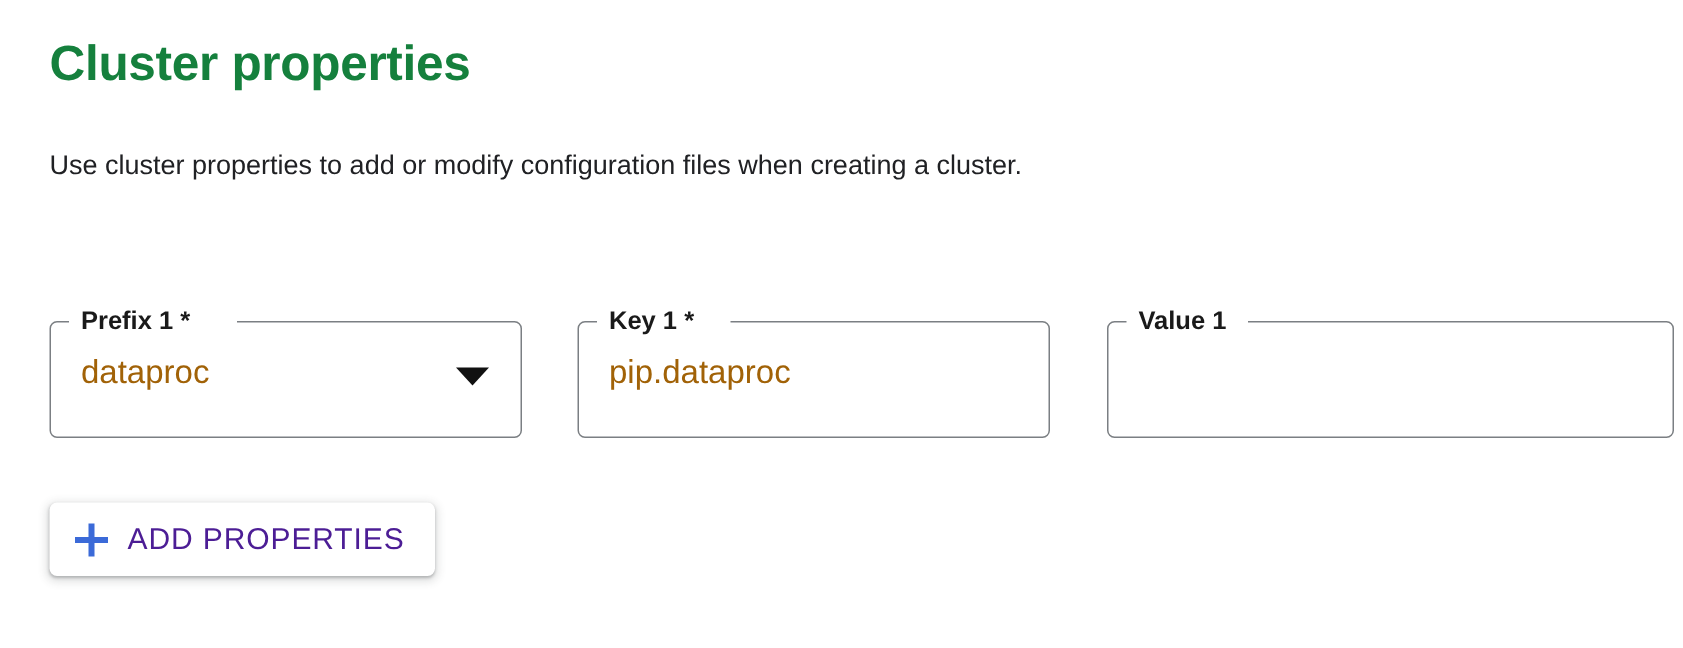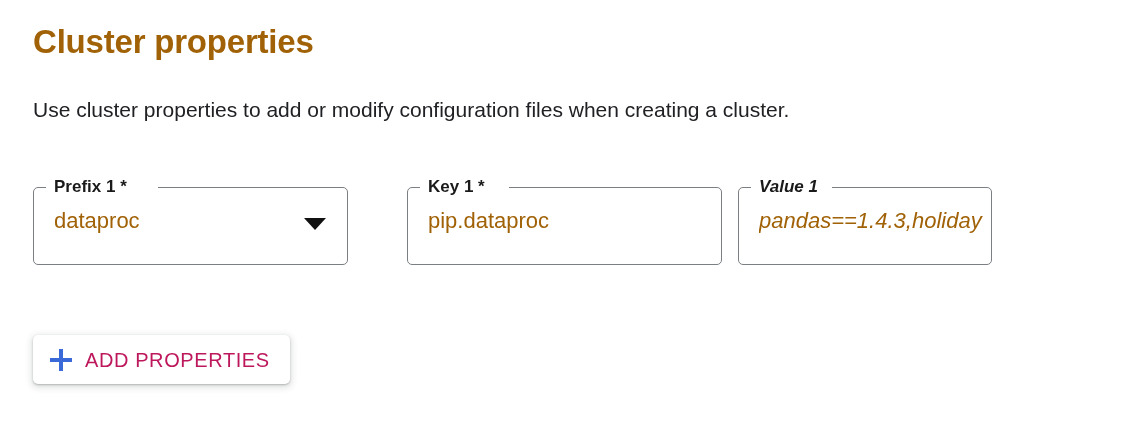--- a/index.html
+++ b/index.html
@@ -24,55 +24,55 @@
 
   
   .page-title {
     position: absolute;
     left: 33px;
     top: 22px;
     font-size: 33px;
     line-height: 40px;
     font-weight: 700;
     letter-spacing: -0.2px;
-    color: #a16207;
+    color: #15803d;
     white-space: nowrap;
   }
 
   .page-subtitle {
     position: absolute;
     left: 33px;
     top: 96px;
-    font-size: 21px;
+    font-size: 18px;
     line-height: 28px;
     font-weight: 400;
     color: #202124;
     white-space: nowrap;
   }
 
   
   .form-row {
     position: absolute;
     left: 0;
     top: 0;
     width: 1122px;
     height: 432px;
   }
 
   
   .field {
     position: absolute;
-    top: 187px;
+    top: 214px;
     height: 78px;
     box-sizing: border-box;
     padding-left: 31px;
   }
   .field-prefix { left: 33px;  width: 315px; }
-  .field-key    { left: 385px; width: 315px; margin-left: 22px; }
-  .field-value  { left: 738px; width: 254px; font-style: italic; }
+  .field-key    { left: 385px; width: 315px; }
+  .field-value  { left: 738px; width: 378px; }
 
   .field-outline {
     position: absolute;
     inset: 0;
     border: 1.6px solid #7b7f83;
     border-radius: 5px;
     box-sizing: border-box;
     pointer-events: none;
   }
 
@@ -163,21 +163,21 @@
     left: 0; top: 9px; width: 22px; height: 4px;
   }
   .add-button-icon::after {
     top: 0; left: 9px; height: 22px; width: 4px;
   }
   .add-button-label {
     font-size: 20px;
     line-height: 24px;
     font-weight: 500;
     letter-spacing: 0.6px;
-    color: #be185d;
+    color: #4c1d95;
     white-space: nowrap;
   }
 </style>
 </head>
 <body>
 
 <div class="page">
 
   <div class="page-title">Cluster properties</div>
 
@@ -197,21 +197,20 @@
       <div class="field-outline"></div>
       <div class="field-notch notch-key"></div>
       <div class="field-label">Key 1 *</div>
       <div class="field-value-text">pip.dataproc</div>
     </div>
 
     <div class="field field-value">
       <div class="field-outline"></div>
       <div class="field-notch notch-value"></div>
       <div class="field-label">Value 1</div>
-      <div class="field-value-text">pandas==1.4.3,holiday</div>
     </div>
 
   </div>
 
   <button class="add-button">
     <span class="add-button-icon"></span>
     <span class="add-button-label">ADD PROPERTIES</span>
   </button>
 
 </div>

